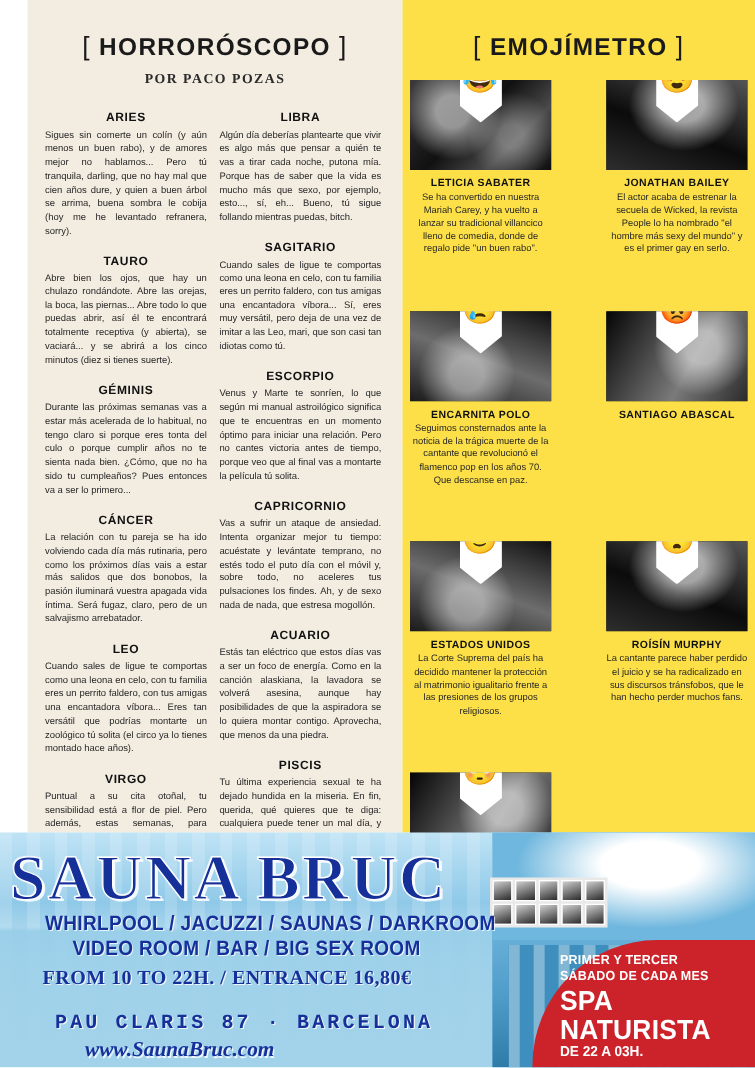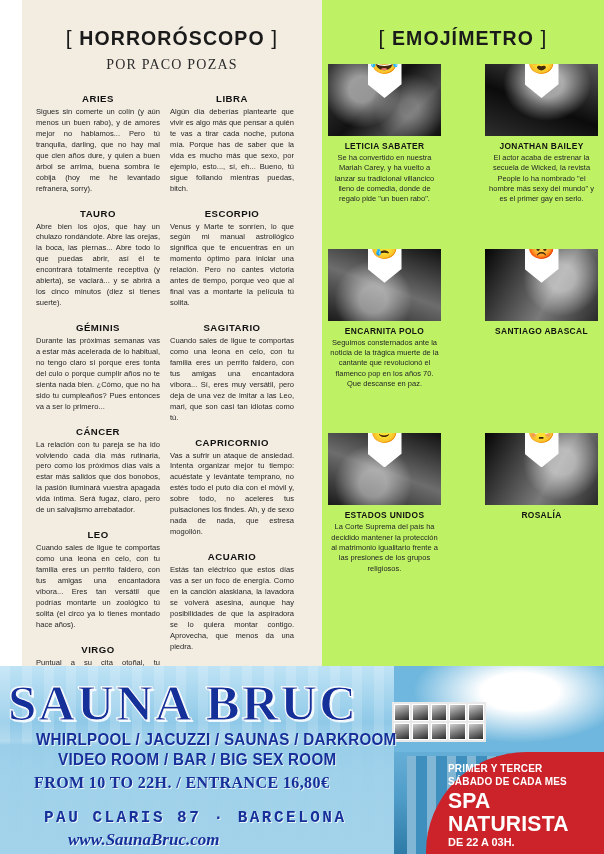--- a/index.html
+++ b/index.html
@@ -17,41 +17,41 @@
     background: #f2ece1;
   }
   .sect-head { text-align: center; padding-top: 26px; }
   .sect-title {
     font-size: 19.5px; font-weight: bold; letter-spacing: 1.1px;
     color: #1a1a1a;
   }
   .sect-title .brk { font-weight: 400; color: #1a1a1a; font-size: 21px; }
   .sect-sub {
     margin-top: 7px; font-family: "Liberation Serif", serif;
-    font-size: 14px; letter-spacing: 1.2px; color: #2b2b2b;
+    font-size: 11px; letter-spacing: 1.2px; color: #2b2b2b; font-weight: bold;
   }
 
   .horo-cols {
-    display: flex; gap: 10px; padding: 20px 28px 0 14px;
+    display: flex; gap: 10px; padding: 20px 17px 0 14px;
   }
   .horo-col { width: 50%; }
   .sign { margin-bottom: 13px; }
   .sign-name {
     text-align: center; font-weight: bold; font-size: 9.6px;
     letter-spacing: 0.5px; color: #111; margin-bottom: 3px;
   }
   .sign-text {
     font-size: 7.55px; line-height: 1.45; text-align: justify;
     color: #272727; hyphens: auto;
   }
 
   
   .emo-panel {
     position: absolute; left: 322px; top: 0; width: 282px; height: 666px;
-    background: #bef264; padding: 0 2px;
+    background: #fde047; padding: 0 2px;
   }
   .emo-grid {
     display: grid; grid-template-columns: 1fr 1fr;
     column-gap: 10px; row-gap: 8px;
     padding: 14px 4px 0 4px;
     gap: 44px;
   }
   .emo-card { position: relative; }
   .emo-photo {
     position: relative; width: 100%; height: 72px;
@@ -224,26 +224,26 @@
           <div class="sign-text">Puntual a su cita otoñal, tu sensibilidad está a flor de piel. Pero además, estas semanas, para desgracia de tus amigas, vas a estar más lacia que nunca. Mi consejo es que tomes vitaminas: A, C, D, E, L, G, T, B, I, Q, alguna debería funcionar, creo.</div>
         </div>
       </div>
 
       <div class="horo-col">
         <div class="sign">
           <div class="sign-name">LIBRA</div>
           <div class="sign-text">Algún día deberías plantearte que vivir es algo más que pensar a quién te vas a tirar cada noche, putona mía. Porque has de saber que la vida es mucho más que sexo, por ejemplo, esto..., sí, eh... Bueno, tú sigue follando mientras puedas, bitch.</div>
         </div>
         <div class="sign">
+          <div class="sign-name">SAGITARIO</div>
+          <div class="sign-text">Cuando sales de ligue te comportas como una leona en celo, con tu familia eres un perrito faldero, con tus amigas una encantadora víbora... Sí, eres muy versátil, pero deja de una vez de imitar a las Leo, mari, que son casi tan idiotas como tú.</div>
+        </div>
+        <div class="sign">
           <div class="sign-name">ESCORPIO</div>
           <div class="sign-text">Venus y Marte te sonríen, lo que según mi manual astroilógico significa que te encuentras en un momento óptimo para iniciar una relación. Pero no cantes victoria antes de tiempo, porque veo que al final vas a montarte la película tú solita.</div>
-        </div>
-        <div class="sign">
-          <div class="sign-name">SAGITARIO</div>
-          <div class="sign-text">Cuando sales de ligue te comportas como una leona en celo, con tu familia eres un perrito faldero, con tus amigas una encantadora víbora... Sí, eres muy versátil, pero deja de una vez de imitar a las Leo, mari, que son casi tan idiotas como tú.</div>
         </div>
         <div class="sign">
           <div class="sign-name">CAPRICORNIO</div>
           <div class="sign-text">Vas a sufrir un ataque de ansiedad. Intenta organizar mejor tu tiempo: acuéstate y levántate temprano, no estés todo el puto día con el móvil y, sobre todo, no aceleres tus pulsaciones los findes. Ah, y de sexo nada de nada, que estresa mogollón.</div>
         </div>
         <div class="sign">
           <div class="sign-name">ACUARIO</div>
           <div class="sign-text">Estás tan eléctrico que estos días vas a ser un foco de energía. Como en la canción alaskiana, la lavadora se volverá asesina, aunque hay posibilidades de que la aspiradora se lo quiera montar contigo. Aprovecha, que menos da una piedra.</div>
         </div>
         <div class="sign">
@@ -307,20 +307,29 @@
       <article class="emo-card">
         <div class="emo-photo v3">
           <div class="ph-layer"></div>
           <div class="emo-notch"></div>
           <div class="emo-face">🙂</div>
         </div>
         <div class="emo-name">ESTADOS UNIDOS</div>
         <div class="emo-text">La Corte Suprema del país ha decidido mantener la protección al matrimonio igualitario frente a las presiones de los grupos religiosos.</div>
       </article>
 
+      <article class="emo-card">
+        <div class="emo-photo v2">
+          <div class="ph-layer"></div>
+          <div class="emo-notch"></div>
+          <div class="emo-face">😴</div>
+        </div>
+        <div class="emo-name">ROÍSÍN MURPHY</div>
+        <div class="emo-text">La cantante parece haber perdido el juicio y se ha radicalizado en sus discursos tránsfobos, que le han hecho perder muchos fans.</div>
+      </article>
 
 
       <article class="emo-card">
         <div class="emo-photo v4">
           <div class="ph-layer"></div>
           <div class="emo-notch"></div>
           <div class="emo-face">😳</div>
         </div>
         <div class="emo-name">ROSALÍA</div>
       </article>

